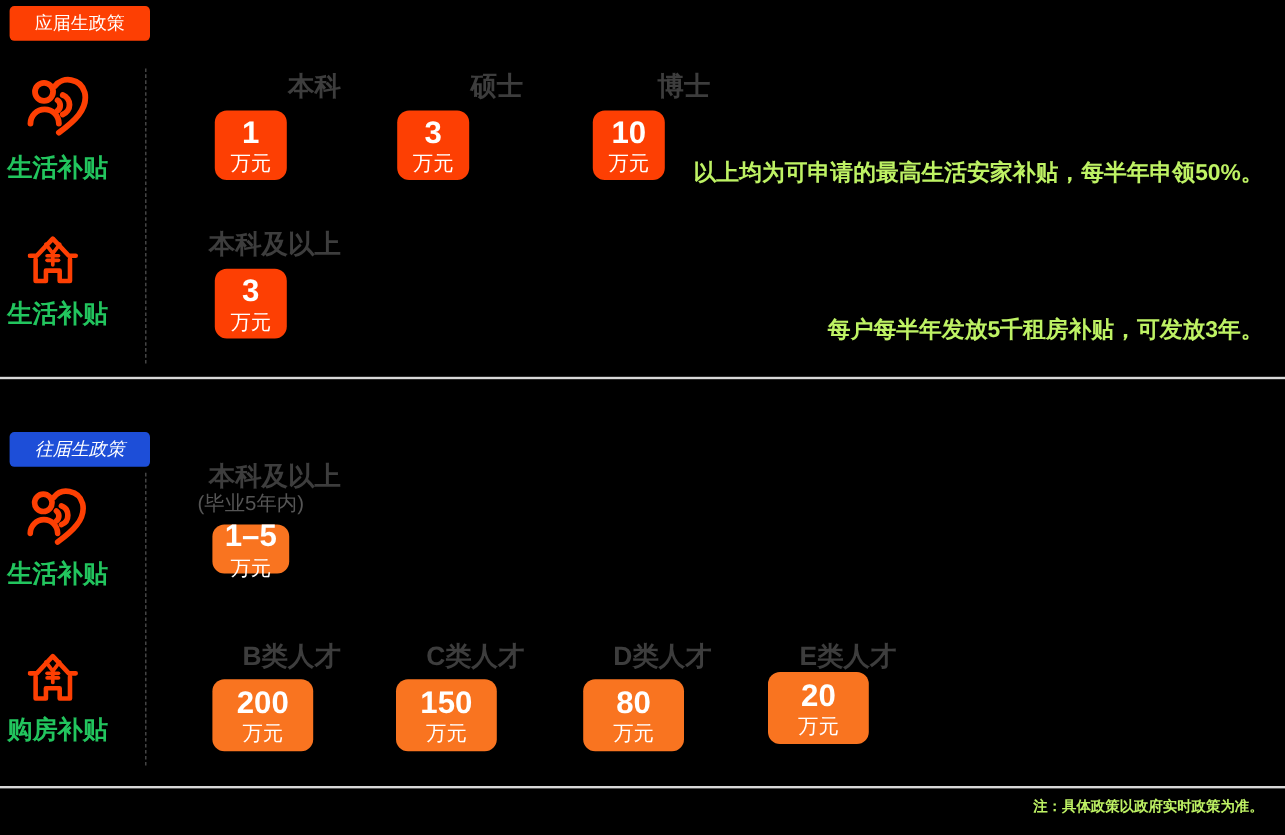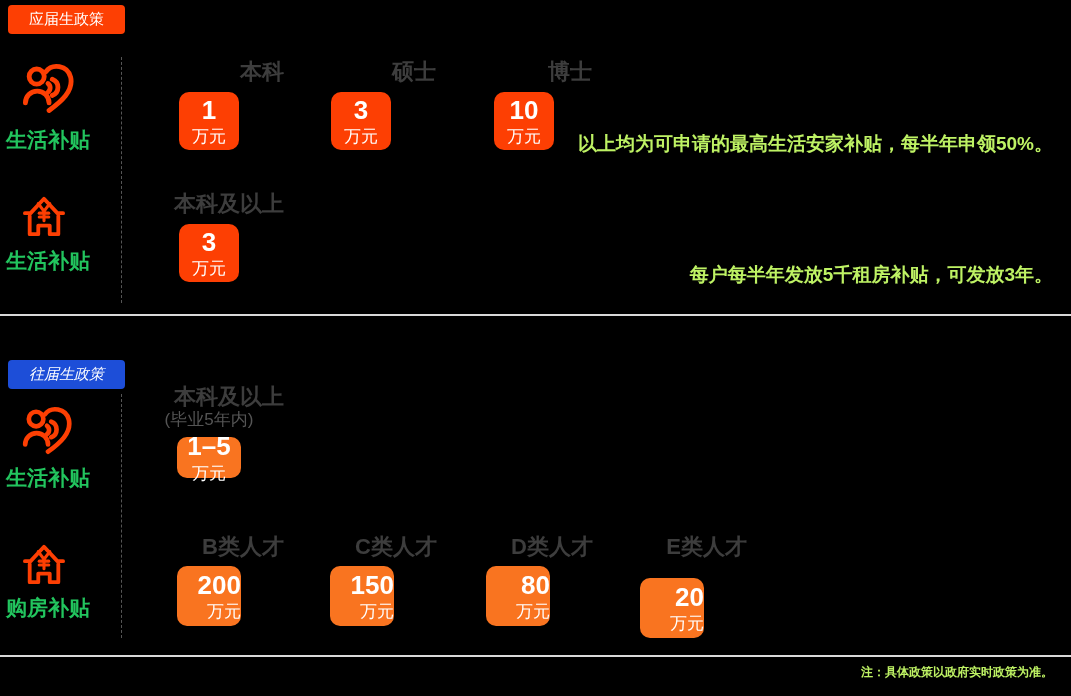--- a/index.html
+++ b/index.html
@@ -32,21 +32,21 @@
   .vbox{
     position:absolute;border-radius:10px;color:#fff;display:flex;
     flex-direction:column;align-items:center;justify-content:center;line-height:1.12;
   }
   .vbox .val{font-size:26px;font-weight:600;}
   .vbox .unit{font-size:17px;font-weight:400;margin-top:2px;}
   .vbox-red{background:#fd3f03;}
   .vbox-orange{background:#f97420;}
   .sz1{width:60px;height:58px;}
   .sz2{width:64px;height:41px;}
-  .sz3{width:64px;height:60px;align-items:flex-end;}
+  .sz3{width:84px;height:60px;}
   .note{
     position:absolute;right:18px;color:#bef264;font-size:19px;font-weight:700;
     white-space:nowrap;
   }
   .footer-note{font-size:12px;}
   .divider{position:absolute;left:0;width:1071px;height:2px;background:#d8d8d8;}
   .icon{position:absolute;}
   .icon svg{display:block;}
 </style>
 </head>
@@ -158,21 +158,21 @@
     <span class="unit">万元</span>
   </div>
   <div class="vbox vbox-orange sz3" style="left:330px;top:566px;">
     <span class="val">150</span>
     <span class="unit">万元</span>
   </div>
   <div class="vbox vbox-orange sz3" style="left:486px;top:566px;">
     <span class="val">80</span>
     <span class="unit">万元</span>
   </div>
-  <div class="vbox vbox-orange sz3" style="left:640px;top:578px;">
+  <div class="vbox vbox-orange sz3" style="left:640px;top:560px;">
     <span class="val">20</span>
     <span class="unit">万元</span>
   </div>
 
   <div class="divider" style="top:655px;"></div>
 
   <div class="note footer-note" style="top:664px;">注：具体政策以政府实时政策为准。</div>
 
 </div>
 

